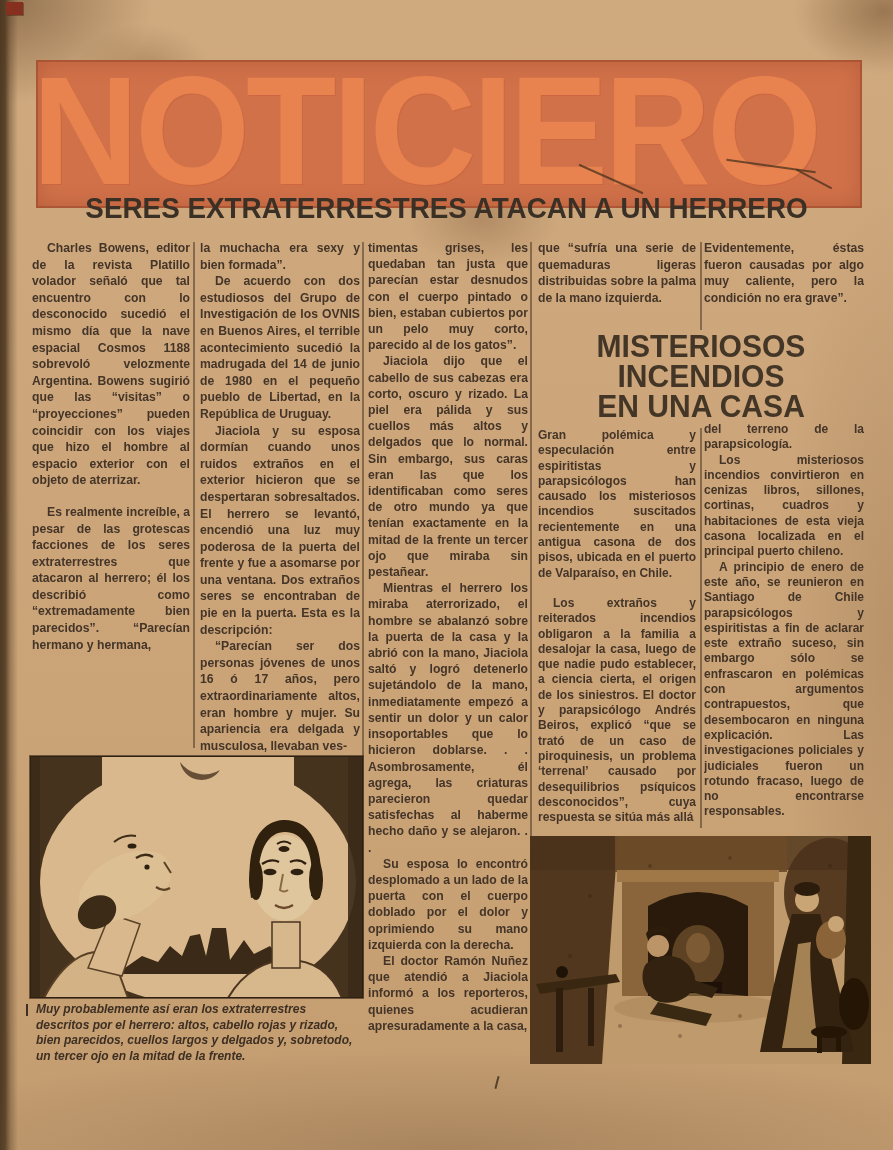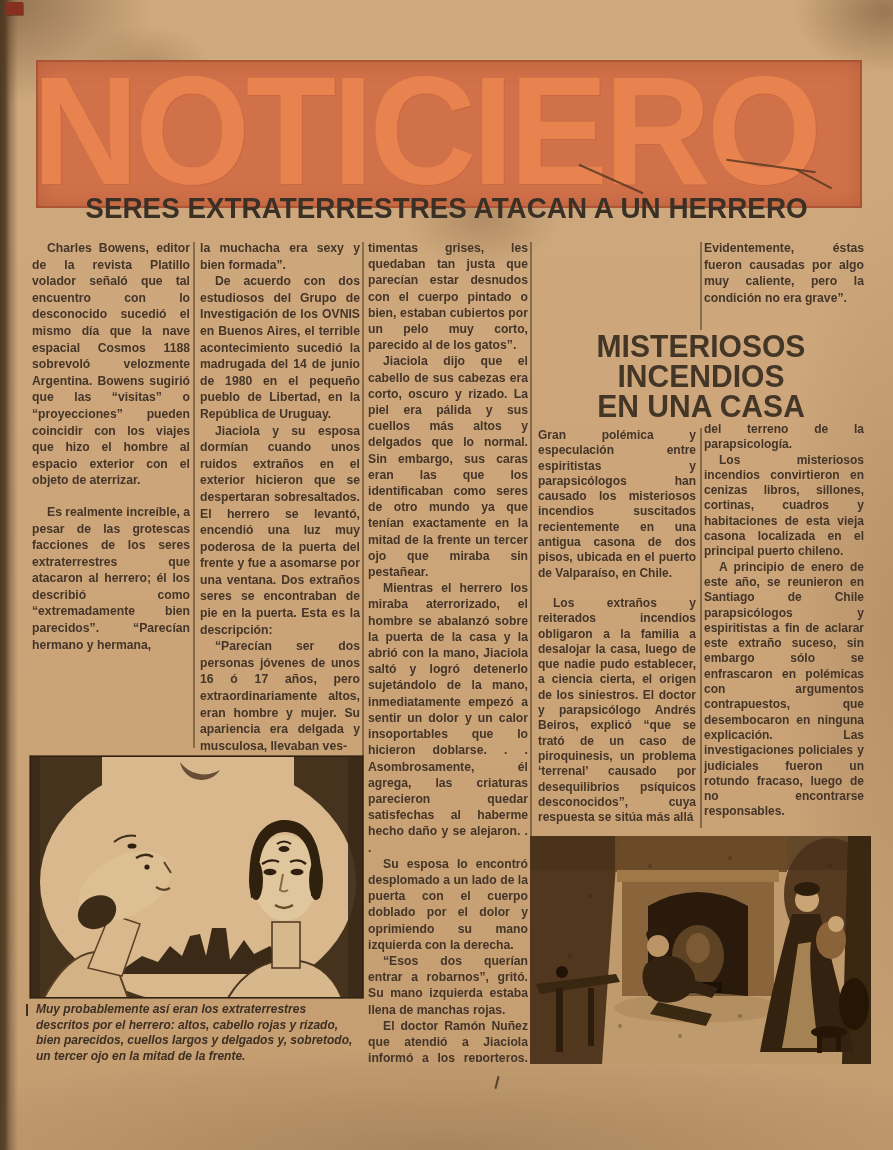--- a/index.html
+++ b/index.html
@@ -118,24 +118,26 @@
     <p>De acuerdo con dos estudiosos del Grupo de Investigación de los OVNIS en Buenos Aires, el terrible acontecimiento sucedió la madrugada del 14 de junio de 1980 en el pequeño pueblo de Libertad, en la República de Uruguay.</p>
     <p>Jiaciola y su esposa dormían cuando unos ruidos extraños en el exterior hicieron que se despertaran sobresaltados. El herrero se levantó, encendió una luz muy poderosa de la puerta del frente y fue a asomarse por una ventana. Dos extraños seres se encontraban de pie en la puerta. Esta es la descripción:</p>
     <p>“Parecían ser dos personas jóvenes de unos 16 ó 17 años, pero extraordinariamente altos, eran hombre y mujer. Su apariencia era delgada y musculosa, llevaban ves-</p>
   </div>
 
   <div class="col ufo c3">
     <p class="noindent">timentas grises, les quedaban tan justa que parecían estar desnudos con el cuerpo pintado o bien, estaban cubiertos por un pelo muy corto, parecido al de los gatos”.</p>
     <p>Jiaciola dijo que el cabello de sus cabezas era corto, oscuro y rizado. La piel era pálida y sus cuellos más altos y delgados que lo normal. Sin embargo, sus caras eran las que los identificaban como seres de otro mundo ya que tenían exactamente en la mitad de la frente un tercer ojo que miraba sin pestañear.</p>
     <p>Mientras el herrero los miraba aterrorizado, el hombre se abalanzó sobre la puerta de la casa y la abrió con la mano, Jiaciola saltó y logró detenerlo sujetándolo de la mano, inmediatamente empezó a sentir un dolor y un calor insoportables que lo hicieron doblarse. . . Asombrosamente, él agrega, las criaturas parecieron quedar satisfechas al haberme hecho daño y se alejaron. . .</p>
     <p>Su esposa lo encontró desplomado a un lado de la puerta con el cuerpo doblado por el dolor y oprimiendo su mano izquierda con la derecha.</p>
-    <p>“Esos dos querían entrar a robarnos”, gritó. Su mano izquierda estaba llena de manchas rojas.</p>
     <p>El doctor Ramón Nuñez que atendió a Jiaciola informó a los reporteros, quienes acudieran apresuradamente a la casa,</p>
   </div>
 
+  <div class="col ufo c4t">
+    <p class="noindent">que “sufría una serie de quemaduras ligeras distribuidas sobre la palma de la mano izquierda.</p>
+  </div>
 
   <div class="col ufo c5t">
     <p class="noindent">Evidentemente, éstas fueron causadas por algo muy caliente, pero la condición no era grave”.</p>
   </div>
 
   <div class="headline-fire">
     <div>MISTERIOSOS</div>
     <div>INCENDIOS</div>
     <div>EN UNA CASA</div>
   </div>

